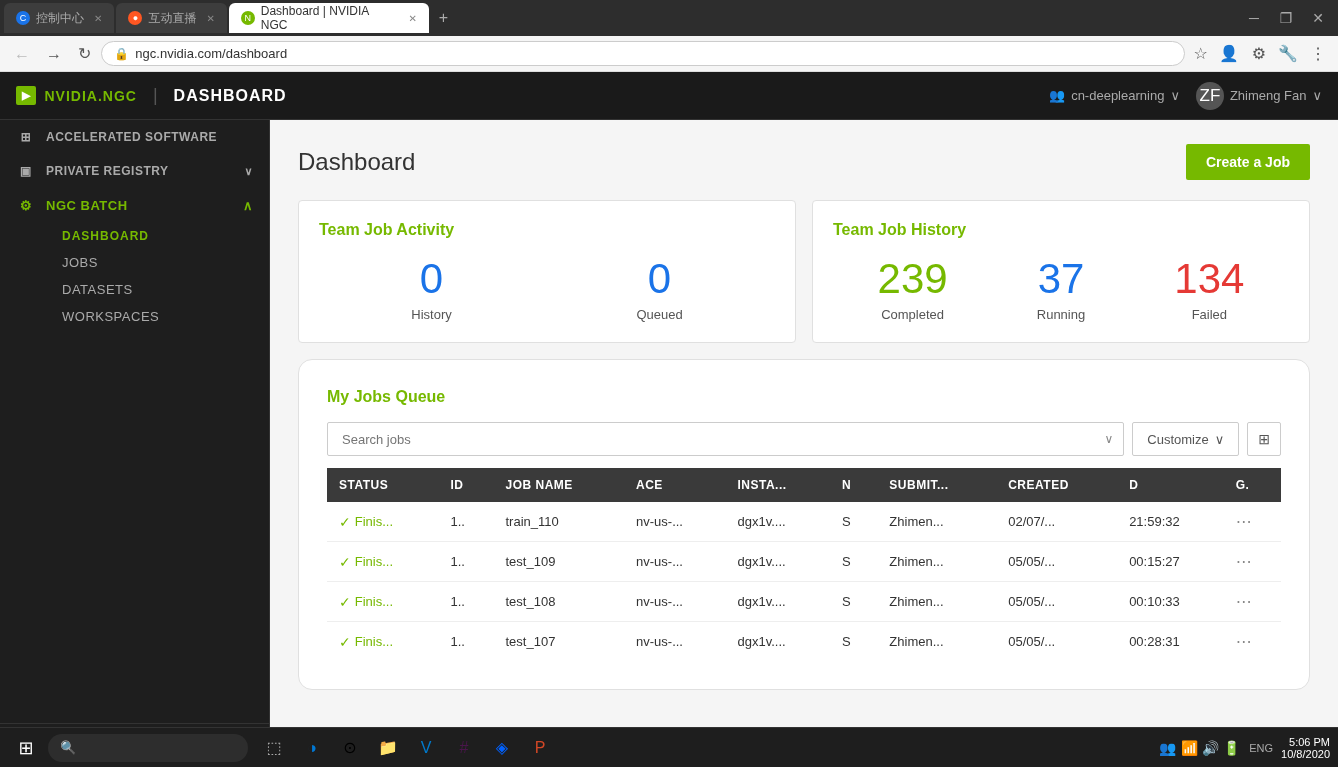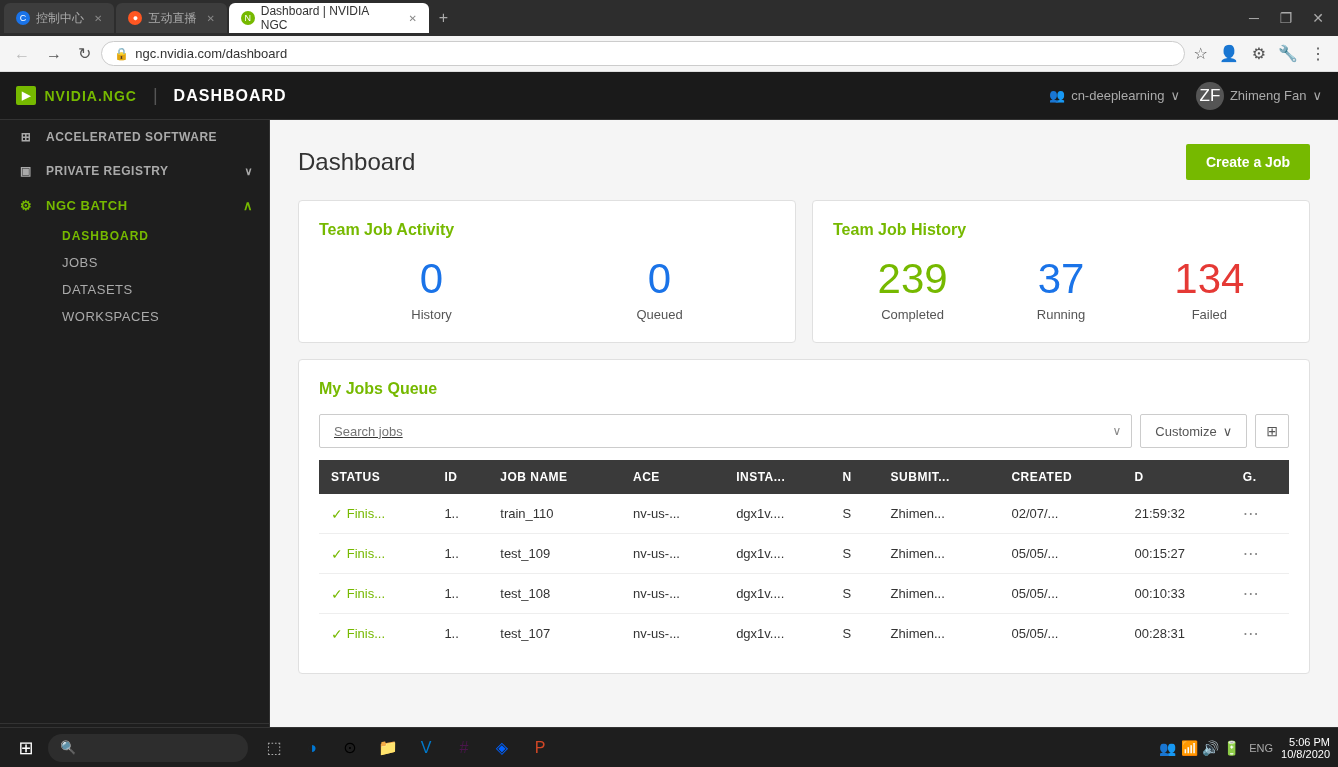--- a/index.html
+++ b/index.html
@@ -72,25 +72,25 @@
     .card-title { color: #76b900; font-size: 16px; font-weight: 600; margin-bottom: 16px; }
     .card-stats { display: flex; justify-content: space-around; }
     .stat { text-align: center; }
     .stat-value { font-size: 42px; font-weight: 300; }
     .stat-value.blue { color: #1a73e8; }
     .stat-value.green { color: #76b900; }
     .stat-value.red { color: #e53935; }
     .stat-label { color: #555; font-size: 13px; margin-top: 4px; }
 
     
-    .jobs-section { background: white; border-radius: 4px; border: 1px solid #e0e0e0; padding: 20px; }
+    .jobs-section { background: white; border-radius: 14px; border: 1px solid #e0e0e0; padding: 28px; }
     .section-title { color: #76b900; font-size: 16px; font-weight: 600; margin-bottom: 16px; }
     .search-row { display: flex; gap: 8px; margin-bottom: 12px; }
     .search-input-wrapper { flex: 1; position: relative; border: 1px solid #ccc; border-radius: 2px; display: flex; align-items: center; padding: 0 10px; background: white; }
-    .search-input { border: none; outline: none; flex: 1; padding: 8px 4px; font-size: 13px; color: #333; text-decoration: underline; }
+    .search-input { border: none; outline: none; flex: 1; padding: 8px 4px; font-size: 13px; color: #333; }
     .search-chevron { color: #888; font-size: 12px; }
     .customize-btn { border: 1px solid #ccc; background: white; padding: 8px 14px; border-radius: 2px; font-size: 13px; color: #555; cursor: pointer; display: flex; align-items: center; gap: 6px; }
     .grid-btn { border: 1px solid #ccc; background: white; padding: 8px 10px; border-radius: 2px; font-size: 14px; color: #555; cursor: pointer; }
 
     
     .table { width: 100%; border-collapse: collapse; }
     .table th { background: #3a3a3a; color: white; text-align: left; padding: 10px 12px; font-size: 12px; font-weight: 600; letter-spacing: 0.5px; text-transform: uppercase; }
     .table td { padding: 10px 12px; border-bottom: 1px solid #eee; font-size: 13px; color: #333; }
     .table tr:last-child td { border-bottom: none; }
     .status-finished { color: #76b900; display: flex; align-items: center; gap: 4px; }

